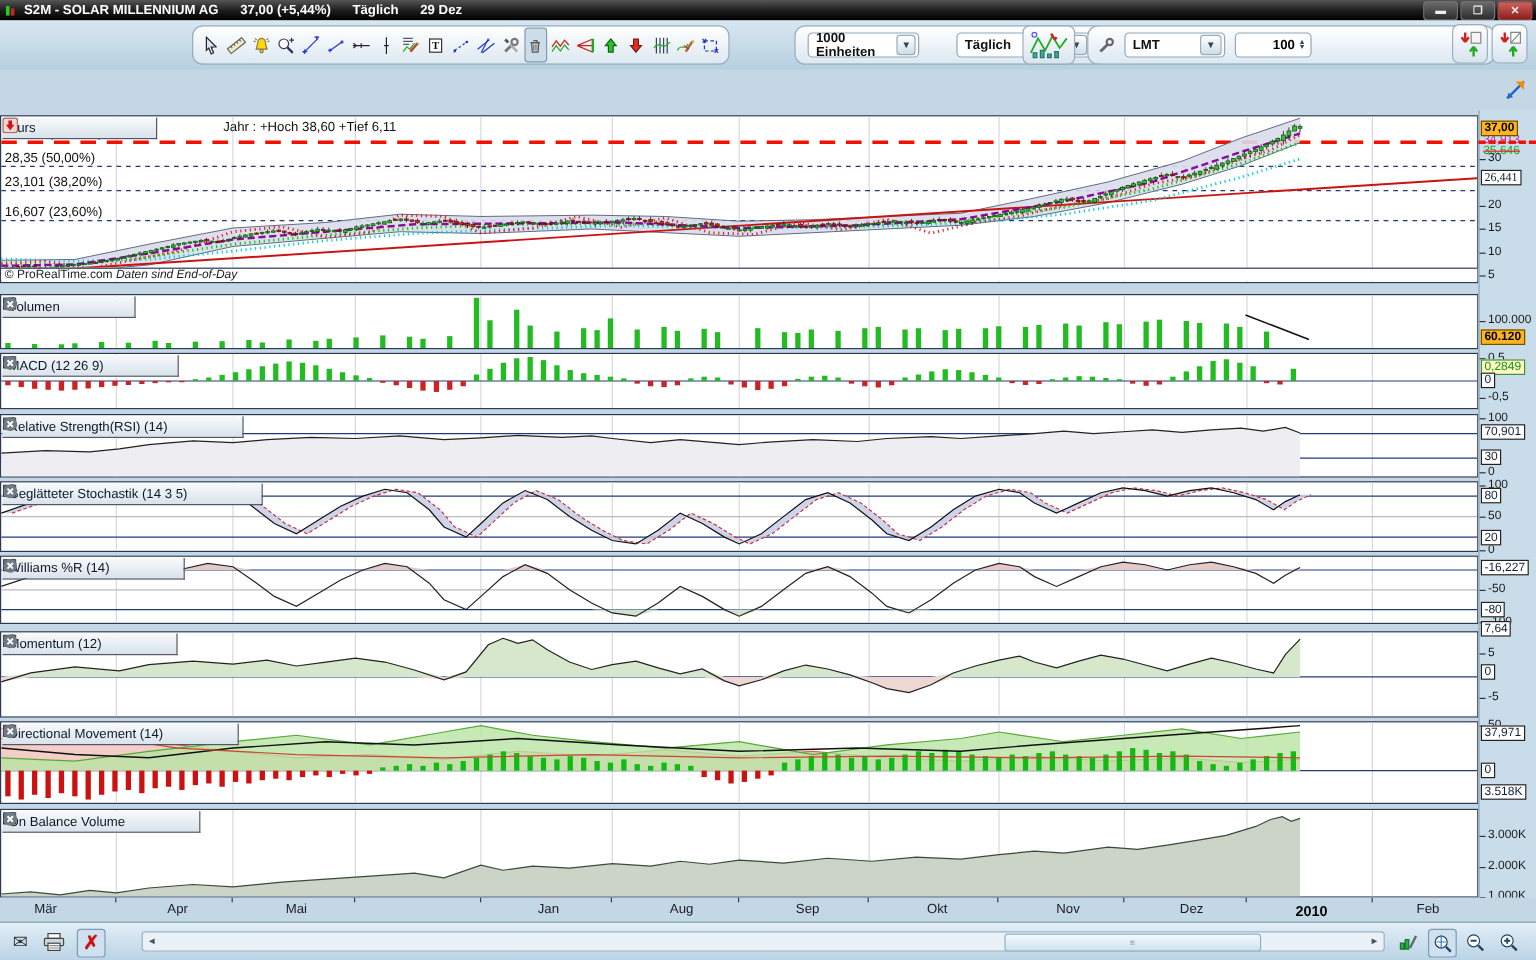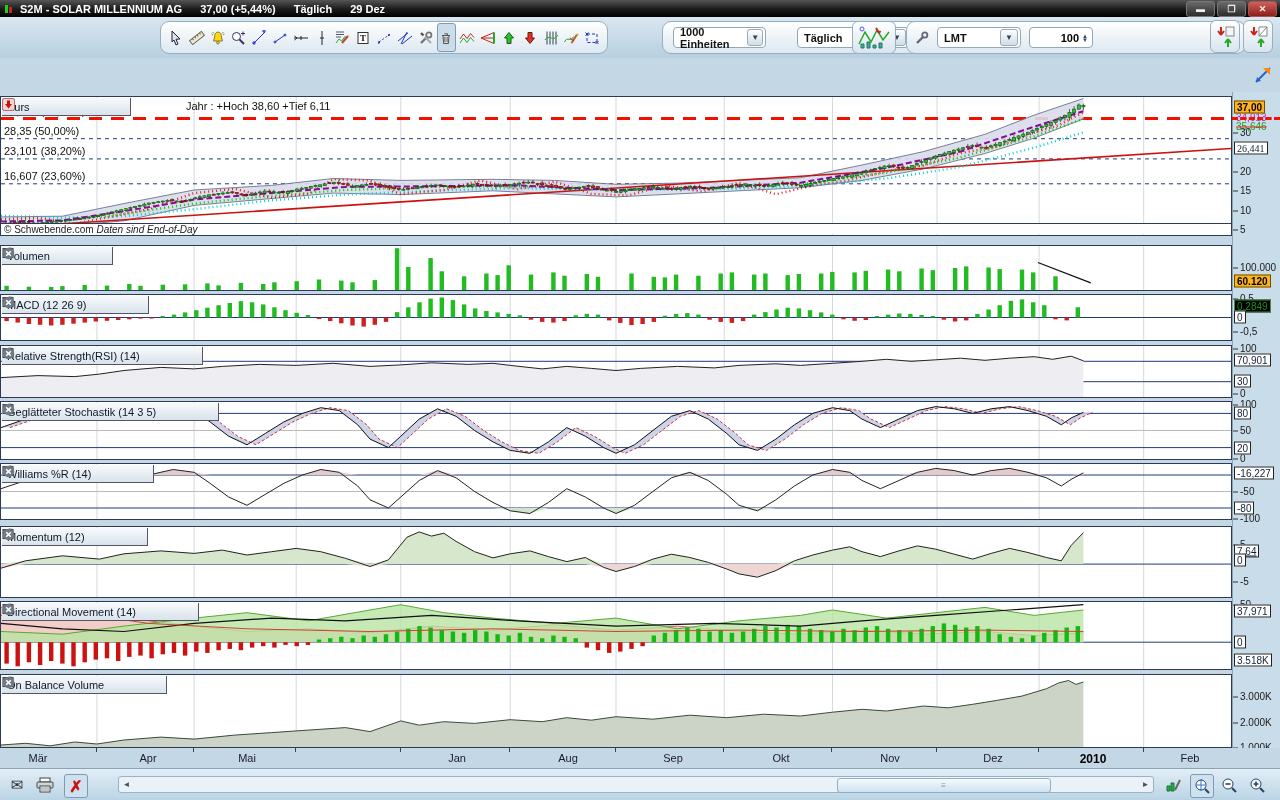--- a/index.html
+++ b/index.html
@@ -41,21 +41,21 @@
 .hicon{width:14px;height:13px;display:flex;align-items:center;justify-content:center}
 .xhead{position:absolute;top:3px;font-size:11px;color:#111;z-index:4;white-space:nowrap}
 .copyright{position:absolute;left:0;bottom:1px;height:11px;width:100%;border-top:1px solid #2c3a58;font-size:10px;color:#222;background:#fff;z-index:4;line-height:11px;padding-left:3px;box-sizing:border-box}
 .copyright i{font-style:italic}
 
 #scalecol{position:absolute;left:1232px;top:92px;width:48px;height:676px;background:#c9dcea;border-left:1px solid #8aa3b5}
 .stick{position:absolute;left:7px;font-size:10px;color:#1a1a1a;transform:translateY(-50%);white-space:nowrap}
 .stick::before{content:"";position:absolute;left:-7px;top:50%;width:5px;height:1px;background:#333}
 .sbox{position:absolute;left:1px;transform:translateY(-50%);font-size:10px;background:#fff;border:1px solid #222;padding:0 2px;color:#10203a;white-space:nowrap;z-index:3}
 .sbox.orange{background:#ffb41e;border-color:#6b5200;color:#000;font-weight:bold}
-.sbox.green{background:#000000;border-color:#3f8f3f;color:#1d8f1d}
+.sbox.green{background:#fef9c3;border-color:#3f8f3f;color:#1d8f1d}
 .stext{position:absolute;left:3px;transform:translateY(-50%);font-size:10px;white-space:nowrap}
 .magenta{color:#c322c3}
 .greentx{color:#17a517;text-decoration:line-through;text-decoration-color:#e22}
 #alarm-scale-dash{position:absolute;left:1232px;top:117px;width:48px;border-top:3px dashed #f21000;z-index:1}
 
 #xaxis{position:absolute;left:0;top:748px;width:1280px;height:20px;background:#c3d7e5}
 .mon{position:absolute;top:4px;font-size:11px;color:#1a1a2a;transform:translateX(-50%)}
 .mon.bold{font-weight:bold;color:#000;font-size:12px}
 .mtick{position:absolute;top:0;width:1px;height:4px;background:#345}
 
@@ -815,21 +815,21 @@
             </svg>
           </span>
           <span class="hicon">
             <svg width="13" height="13" viewBox="0 0 13 13">
               <rect x="0.5" y="0.5" width="12" height="12" rx="2" fill="#f0d6d2" stroke="#b66"></rect>
               <path d="M6.5 10.5 L10 6 H8 V2.5 H5 V6 H3 Z" fill="#c11"></path>
             </svg>
           </span>
         </div>
         <span class="xhead" style="left: 185px;">Jahr : +Hoch 38,60 +Tief 6,11</span>
-        <div class="copyright"><span>© Schwebende.com</span> <i>Daten sind End-of-Day</i></div>
+        <div class="copyright"><span>© ProRealTime.com</span> <i>Daten sind End-of-Day</i></div>
       </div>
       <div class="panel" style="top: 245px; height: 46px;">
         <svg width="1230" height="44">
           <line x1="95.94" y1="0" x2="95.94" y2="44" stroke="#d7d7df" stroke-width="1"></line>
           <line x1="193.11" y1="0" x2="193.11" y2="44" stroke="#d7d7df" stroke-width="1"></line>
           <line x1="295.2" y1="0" x2="295.2" y2="44" stroke="#d7d7df" stroke-width="1"></line>
           <line x1="399.75" y1="0" x2="399.75" y2="44" stroke="#d7d7df" stroke-width="1"></line>
           <line x1="509.21999999999997" y1="0" x2="509.21999999999997" y2="44" stroke="#d7d7df" stroke-width="1"></line>
           <line x1="615" y1="0" x2="615" y2="44" stroke="#d7d7df" stroke-width="1"></line>
           <line x1="723.24" y1="0" x2="723.24" y2="44" stroke="#d7d7df" stroke-width="1"></line>
@@ -1466,21 +1466,21 @@
       <span class="stick" style="top: 301px;">0</span>
       <span class="stick" style="top: 312px;">100</span>
       <span class="sbox" style="top: 321px;">80</span>
       <span class="stick" style="top: 338px;">50</span>
       <span class="sbox" style="top: 356px;">20</span>
       <span class="stick" style="top: 366px;">0</span>
       <span class="sbox" style="top: 381px;">-16,227</span>
       <span class="stick" style="top: 399px;">-50</span>
       <span class="sbox" style="top: 416px;">-80</span>
       <span class="stick" style="top: 426px;">-100</span>
-      <span class="sbox" style="top: 459px; text-decoration: underline;">7,64</span>
+      <span class="sbox" style="top: 432px;">7,64</span>
       <span class="stick" style="top: 452px;">5</span>
       <span class="sbox" style="top: 468px;">0</span>
       <span class="stick" style="top: 489px;">-5</span>
       <span class="stick" style="top: 512px;">50</span>
       <span class="sbox" style="top: 519px;">37,971</span>
       <span class="sbox" style="top: 550px;">0</span>
       <span class="sbox" style="top: 568px;">3.518K</span>
       <span class="stick" style="top: 604px;">3.000K</span>
       <span class="stick" style="top: 630px;">2.000K</span>
       <span class="stick" style="top: 655px;">1.000K</span>

